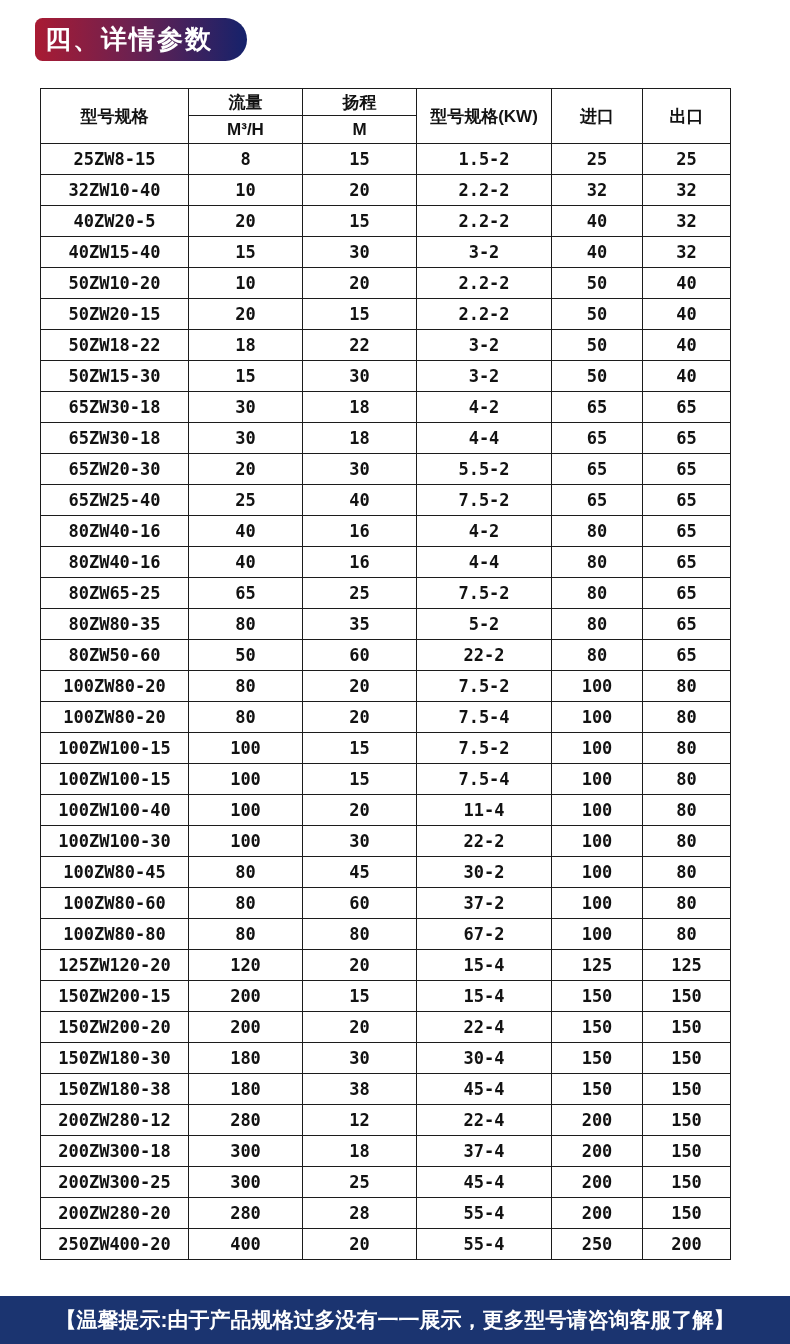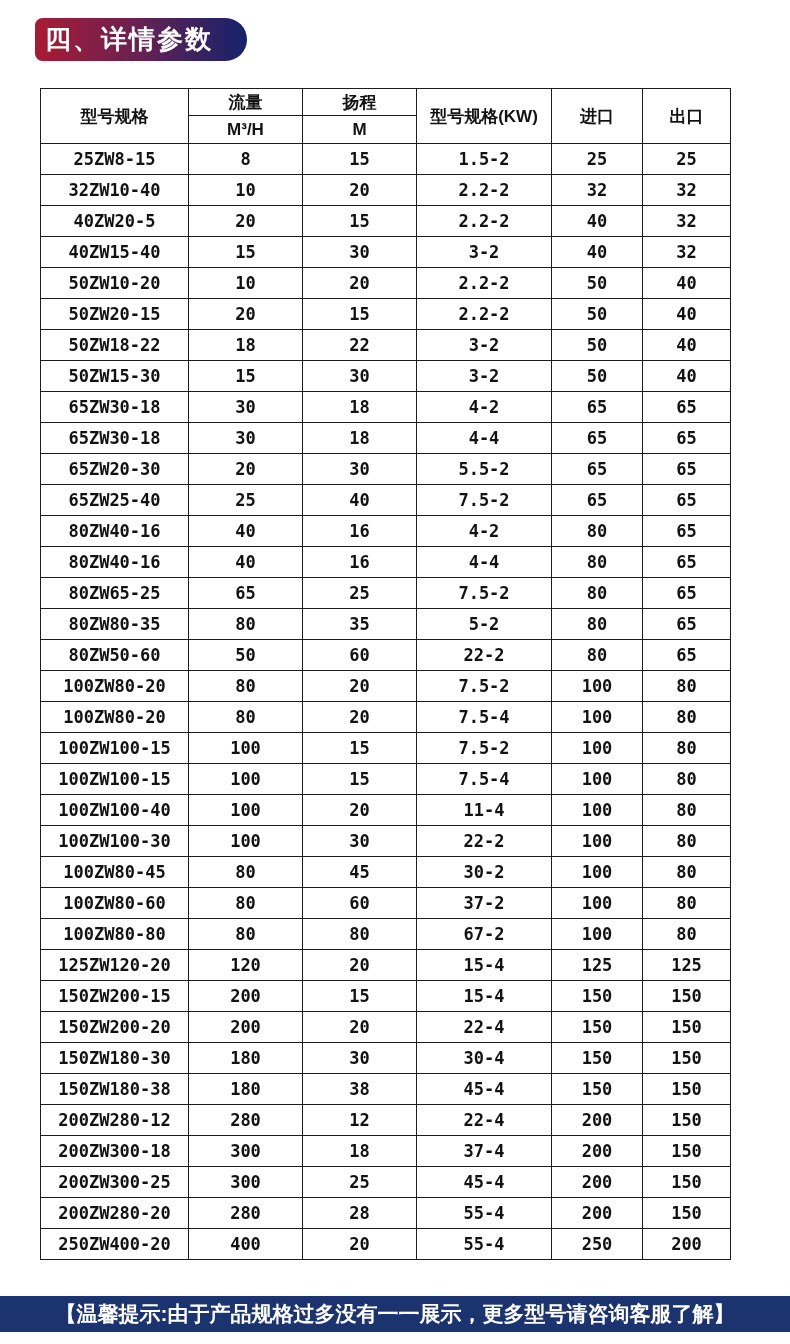--- a/index.html
+++ b/index.html
@@ -36,21 +36,21 @@
   }
   tr.hdr-top th{height:26px;}
   tr.hdr-sub th{height:27px;font-family:"DejaVu Sans Mono","Liberation Mono",monospace;}
   table.spec tbody td{
     height:30px;font-size:17px;font-weight:bold;
     font-family:"DejaVu Sans Mono","Liberation Mono",monospace;
     background:#ffffff;
   }
   
   .banner{
-    position:absolute;left:0;top:1296px;width:790px;height:36px;
+    position:absolute;left:0;top:1296px;width:790px;height:48px;
     background:var(--banner-bg,#1b3470);
     display:flex;align-items:center;justify-content:center;
   }
   .banner .banner-text{
     color:#ffffff;font-size:21px;font-weight:bold;white-space:nowrap;
     font-family:"Liberation Sans",sans-serif;
   }
 </style>
 </head>
 <body>

